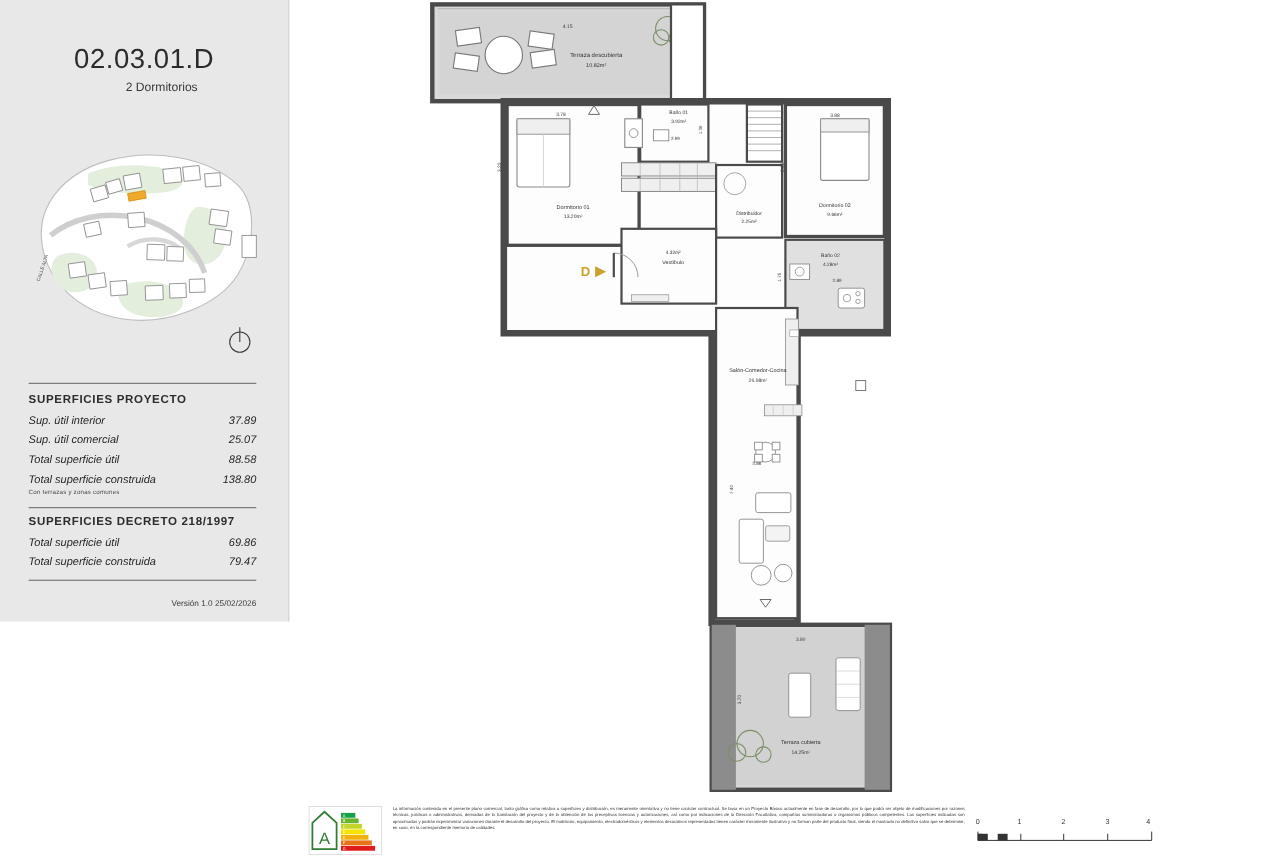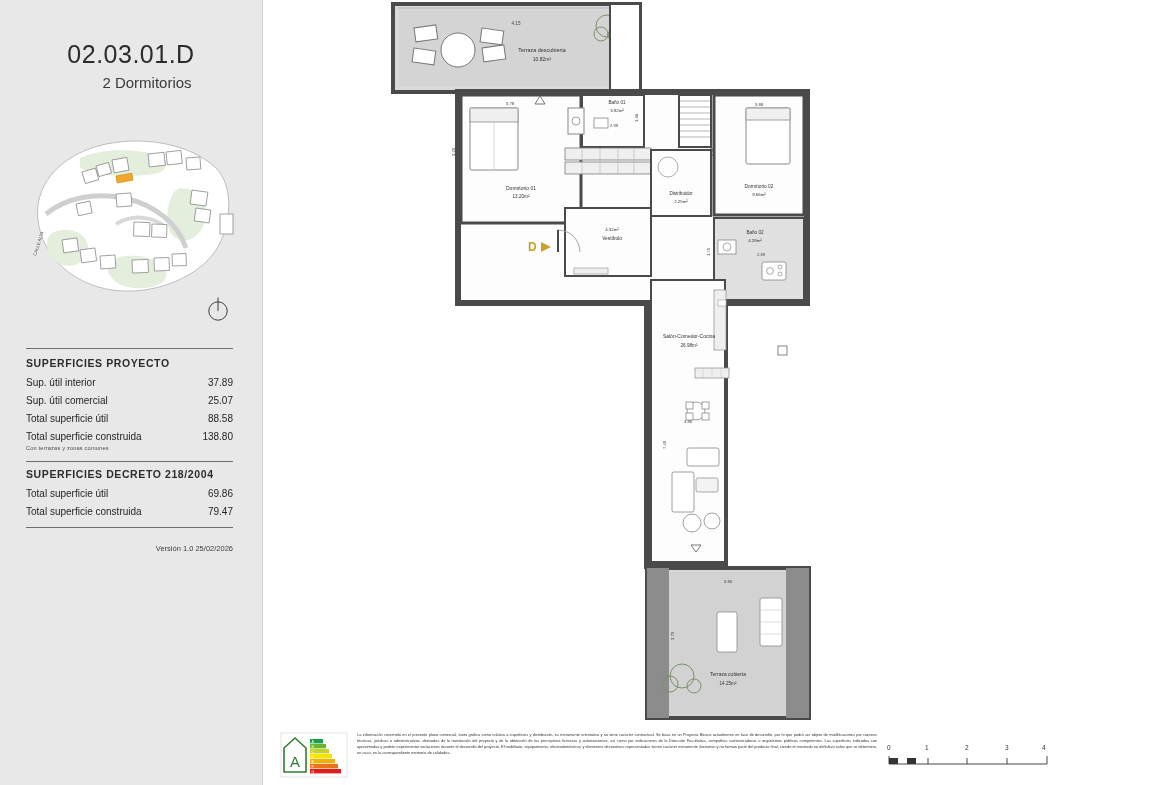--- a/index.html
+++ b/index.html
@@ -13,36 +13,36 @@
     font-family: "Liberation Sans", sans-serif;
     color: #222;
     overflow: hidden;
     position: relative;
   }
 
   
   #sidebar {
     position: absolute;
     left: 0; top: 0;
-    width: 262px; height: 785px;
+    width: 262px; height: 565px;
     background: #e8e8e8;
     border-right: 1px solid #d3d3d3;
   }
   #unit-header {
     text-align: center;
     padding-top: 40px;
   }
   #unit-code {
     font-size: 25px;
     letter-spacing: 0.5px;
     color: #2b2b2b;
     font-weight: 400;
   }
   #unit-subtitle {
-    font-size: 15px;
+    font-size: 11px;
     color: #3a3a3a;
     margin-top: 5px;
     padding-left: 32px;
   }
 
   
   #keyplan {
     position: absolute;
     left: 20px; top: 128px;
     width: 222px; height: 180px;
@@ -70,20 +70,21 @@
     margin: 6px 0 8px 0;
     font-weight: bold;
   }
   .arow {
     display: flex;
     justify-content: space-between;
     align-items: baseline;
     font-size: 10px;
     color: #1f1f1f;
     margin: 7px 0;
+    font-style: italic;
   }
   .arow .lbl { }
   .arow .val { font-variant-numeric: tabular-nums; }
   .note {
     font-size: 5.6px;
     color: #4a4a4a;
     margin-top: -4px;
     margin-bottom: 8px;
     letter-spacing: .2px;
   }
@@ -220,21 +221,21 @@
       <span class="lbl">Total superficie útil</span>
       <span class="val">88.58</span>
     </div>
     <div class="arow">
       <span class="lbl">Total superficie construida</span>
       <span class="val">138.80</span>
     </div>
     <div class="note">Con terrazas y zonas comunes</div>
 
     <div class="rule-mid"></div>
-    <div class="sec-title">SUPERFICIES DECRETO 218/2004</div>
+    <div class="sec-title">SUPERFICIES DECRETO 218/1997</div>
 
     <div class="arow">
       <span class="lbl">Total superficie útil</span>
       <span class="val">69.86</span>
     </div>
     <div class="arow">
       <span class="lbl">Total superficie construida</span>
       <span class="val">79.47</span>
     </div>
 

